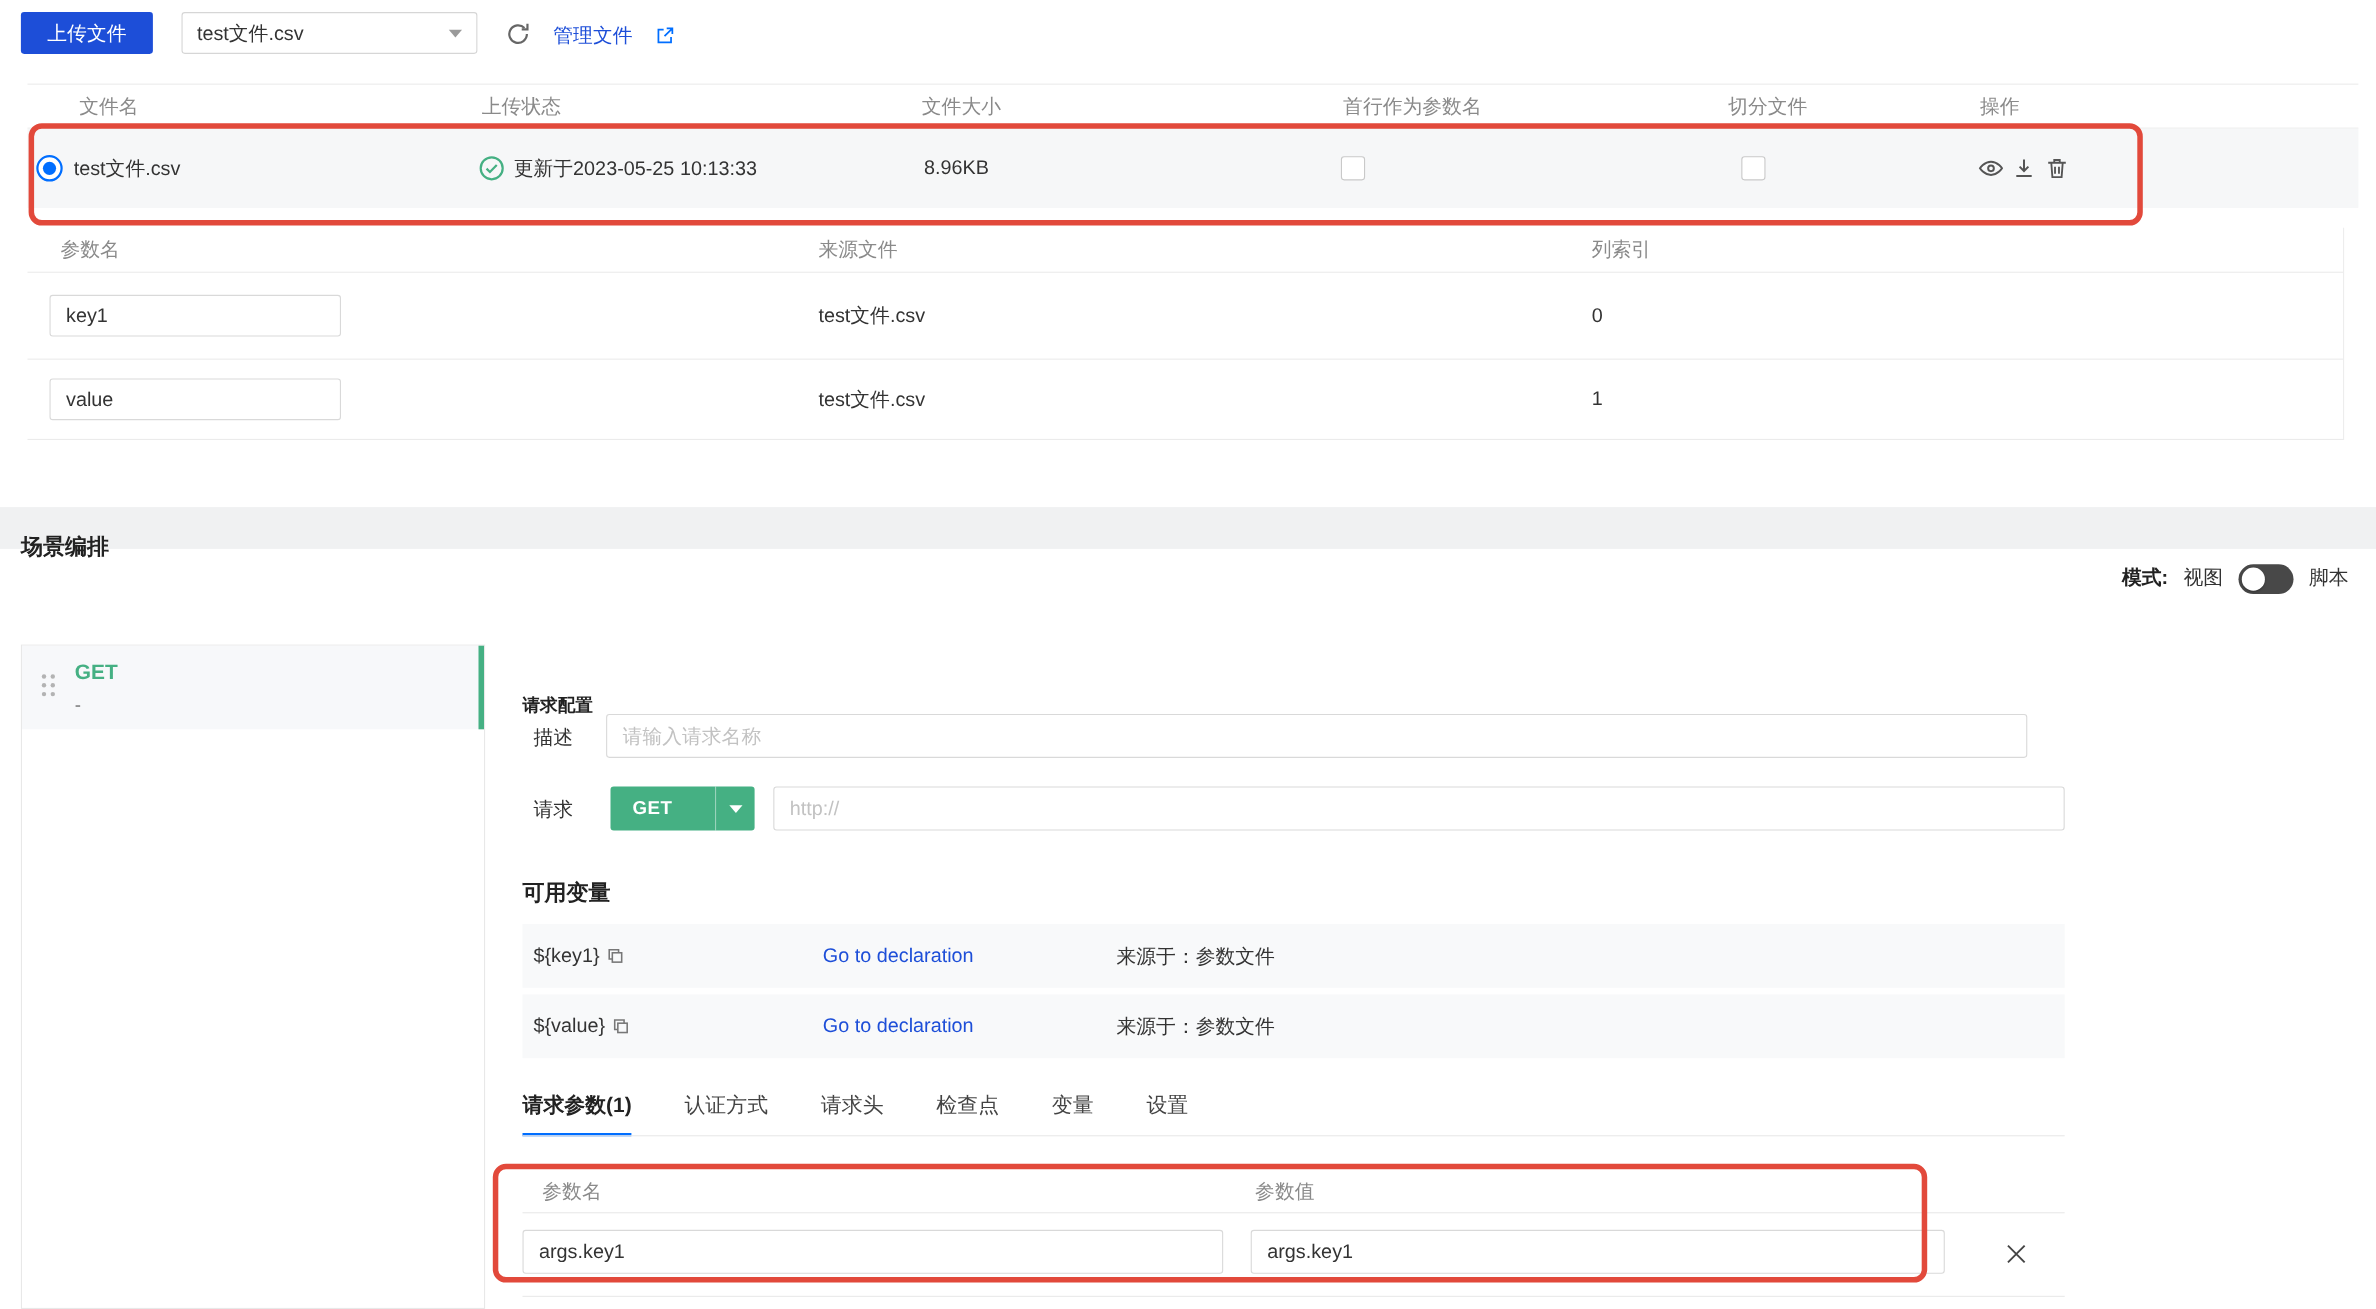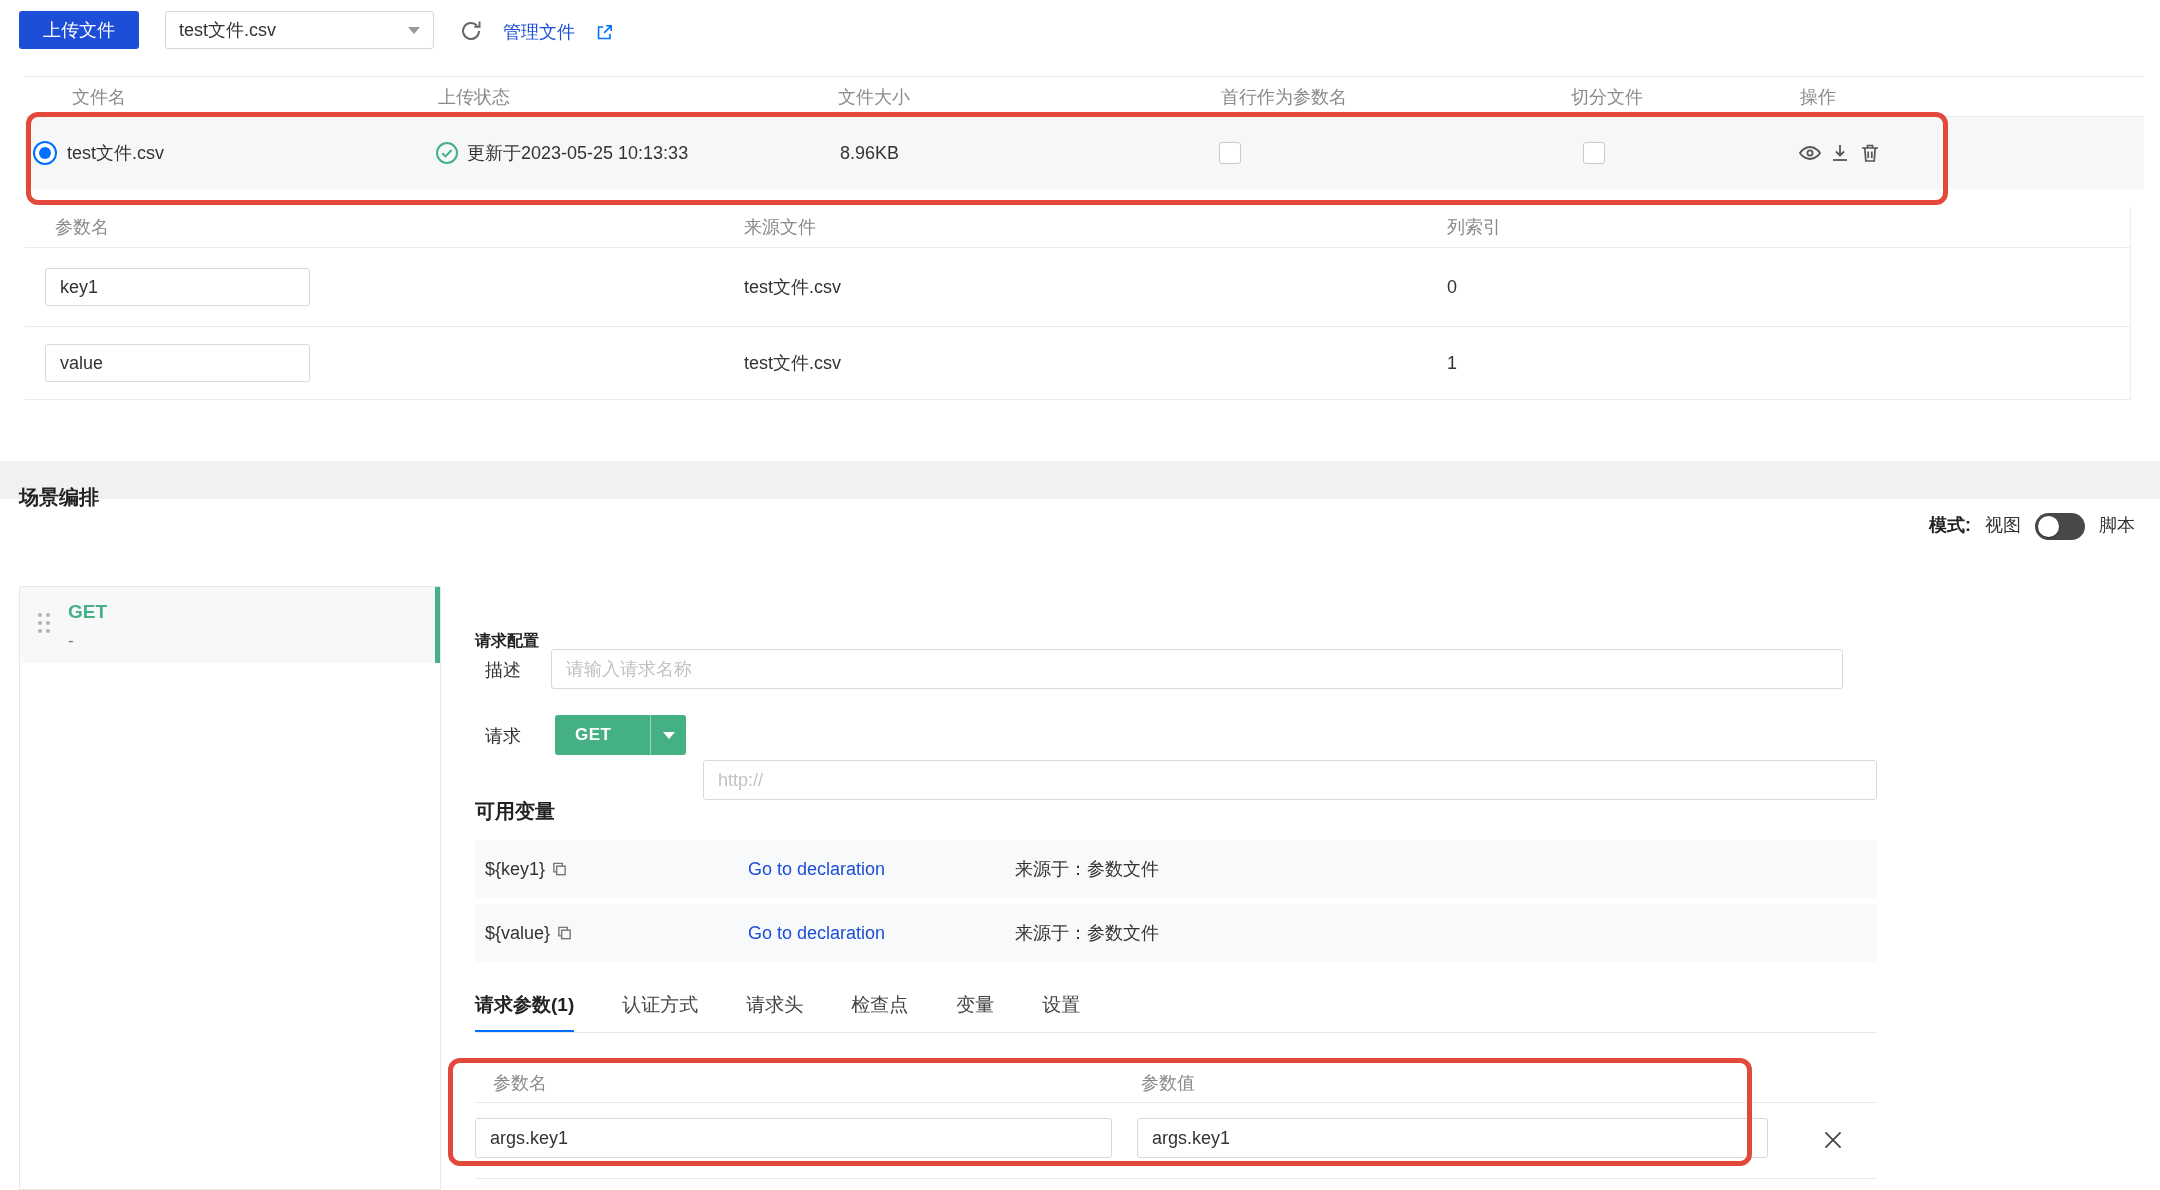--- a/index.html
+++ b/index.html
@@ -89,21 +89,21 @@
   .cfg-title { position:absolute; left:475px; top:583px; font-size:16px; font-weight:bold; color:#222;margin-top:48px; }
   .lbl { position:absolute; color:#333; }
   .inp-desc { position:absolute; left:551px; top:649px; width:1292px; height:40px; }
   .method-btn {
     position:absolute; left:555px; top:715px; width:131px; height:40px;
     background:#45b083; border-radius:3px; color:#fff; display:flex; align-items:stretch; cursor:pointer;
   }
   .method-btn .mlabel { flex:1; display:flex; align-items:center; padding-left:20px; font-weight:bold; font-size:17px; letter-spacing:.5px; }
   .method-btn .mchev { width:36px; border-left:1px solid rgba(255,255,255,.45); display:flex; align-items:center; justify-content:center; }
   .method-btn .mchev b { width:0; height:0; border-left:6px solid transparent; border-right:6px solid transparent; border-top:7px solid #fff; }
-  .inp-url { position:absolute; left:703px; top:715px; width:1174px; height:40px;margin-top:45px; }
+  .inp-url { position:absolute; left:703px; top:715px; width:1174px; height:40px; }
 
   .vars-title { position:absolute; left:475px; top:798px; font-size:20px; font-weight:bold; color:#222; }
   .var-row { position:absolute; left:475px; width:1402px; height:58px; background:#f8f9fa; }
   .var-row > div { position:absolute; top:50%; transform:translateY(-50%); white-space:nowrap; }
   .var-name { left:10px; display:flex; align-items:center; gap:6px; }
   .var-link { left:273px; color:#1d4ed8; cursor:pointer; }
   .var-src  { left:540px; }
 
   .tabs { position:absolute; left:475px; top:992px; height:41px; display:flex; gap:48px; font-size:19px; }
   .tab { color:#444; cursor:pointer; }

